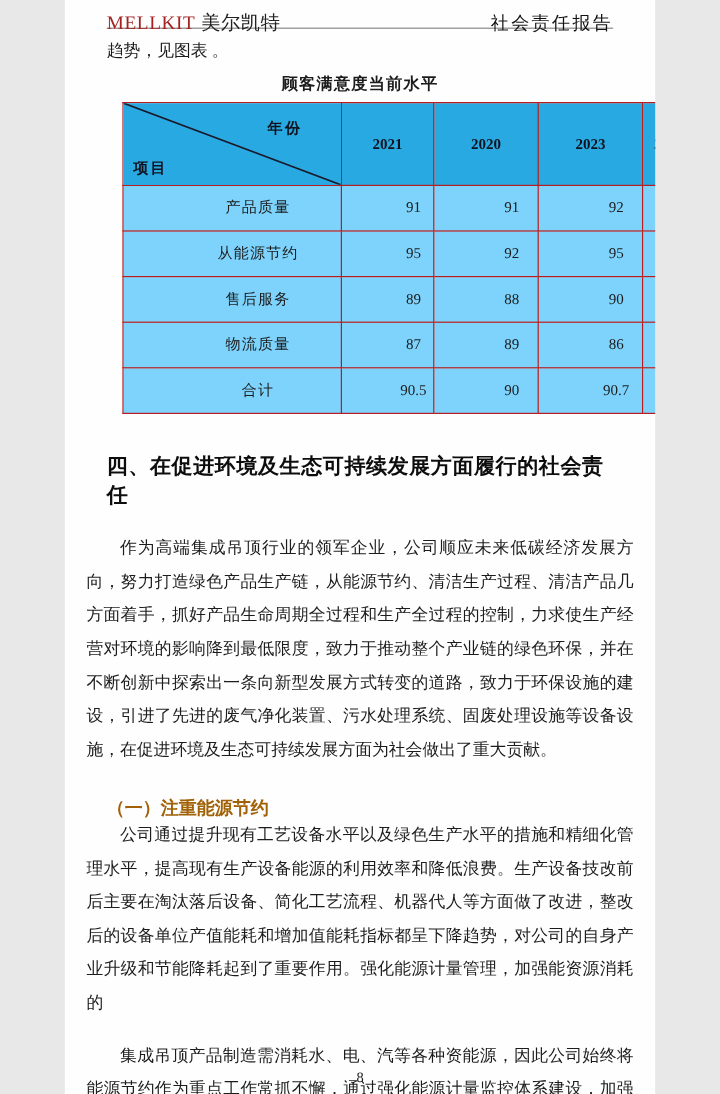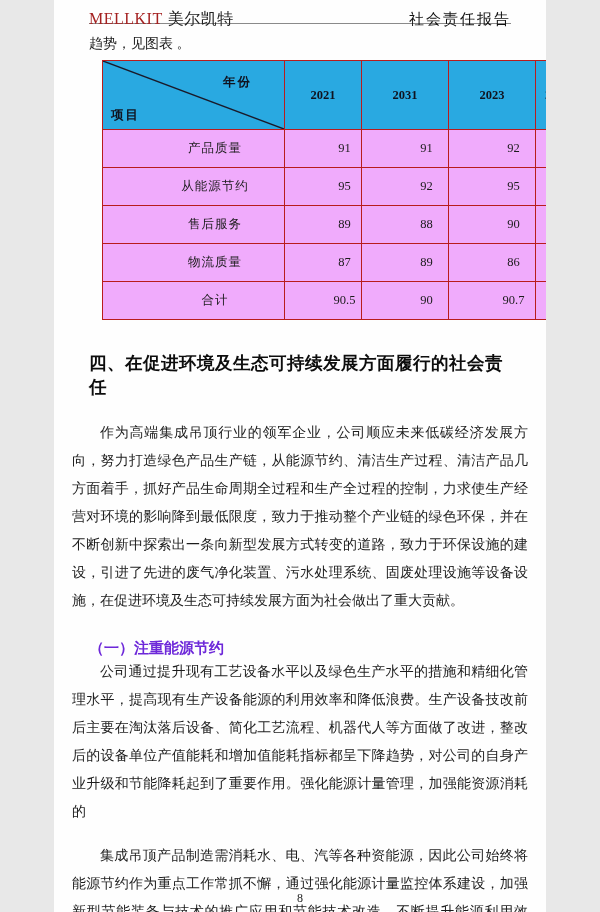--- a/index.html
+++ b/index.html
@@ -52,21 +52,21 @@
     text-align: center;
     vertical-align: middle;
     font-size: 12.5px;
   }
   table.sat thead th {
     background: #29a9e1;
     height: 69px;
     font-weight: bold;
     color: #10131f;
   }
-  table.sat tbody td { height: 38px; background: #f0abfc; padding-left: 43px; }
+  table.sat tbody td { height: 38px; background: #7dd3fc; padding-left: 43px; }
   td.item-cell { font-size: 13px; letter-spacing: 1px; }
   .corner {
     position: relative;
     padding: 0;
   }
   .corner svg { position: absolute; inset: 0; width: 100%; height: 100%; display: block; }
   .corner .lbl-year {
     position: absolute; top: 13px; right: 32px;
     font-size: 12.5px; font-weight: bold; letter-spacing: 2px;
   }
@@ -90,21 +90,21 @@
     text-align: justify;
     text-indent: 2em;
     color: #1c1c1c;
   }
   .para-1 { margin-top: 20px; }
   .sec-h2 {
     margin: 24px 35px 0 35px;
     font-family: "Liberation Sans", "DejaVu Sans", sans-serif;
     font-size: 15px;
     font-weight: bold;
-    color: #6d28d9;
+    color: #a16207;
   }
   .para-2 { margin-top: 16px; }
   
   .pageno {
     position: absolute;
     bottom: 6px; left: 0; right: 0;
     text-align: center;
     font-size: 12px;
     color: #222;
   }
@@ -116,40 +116,41 @@
 
   <div class="hdr">
     <div class="brand">
       <span class="brand-en">MELLKIT</span><span class="brand-cn">美尔凯特</span>
     </div>
     <div class="doc-title">社会责任报告</div>
   </div>
 
   <div class="intro">趋势，见图表 。</div>
 
+  <div class="tbl-title">顾客满意度当前水平</div>
 
   <table class="sat">
     <colgroup>
       <col style="width:182px">
         <col style="width:77px">
         <col style="width:87px">
         <col style="width:87px">
         <col style="width:72px">
     </colgroup>
     <thead>
       <tr>
         <th class="corner">
           <svg viewBox="0 0 100 100" preserveAspectRatio="none">
             <line x1="0" y1="0" x2="100" y2="100" stroke="#1a1a2a" stroke-width="1.4" vector-effect="non-scaling-stroke"></line>
           </svg>
           <span class="lbl-year">年份</span>
           <span class="lbl-item">项目</span>
         </th>
         <th>2021</th>
-        <th>2031</th>
+        <th>2020</th>
         <th>2023</th>
         <th>2024 预期</th>
       </tr>
     </thead>
     <tbody>
       <tr>
         <td class="item-cell">产品质量</td>
         <td>91</td>
         <td>91</td>
         <td>92</td>

